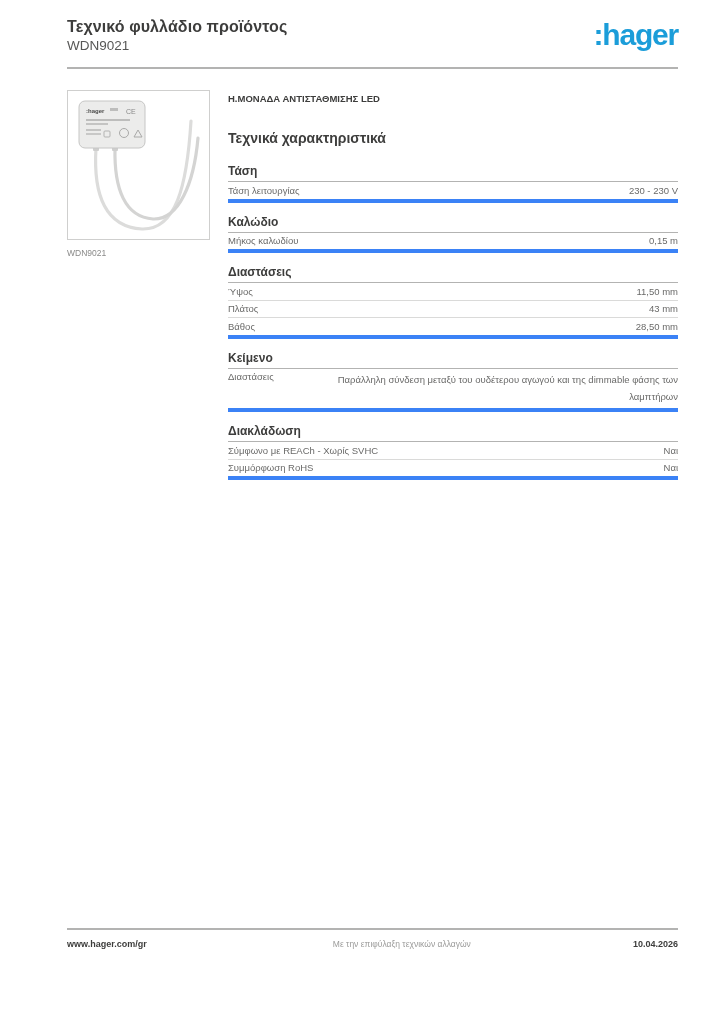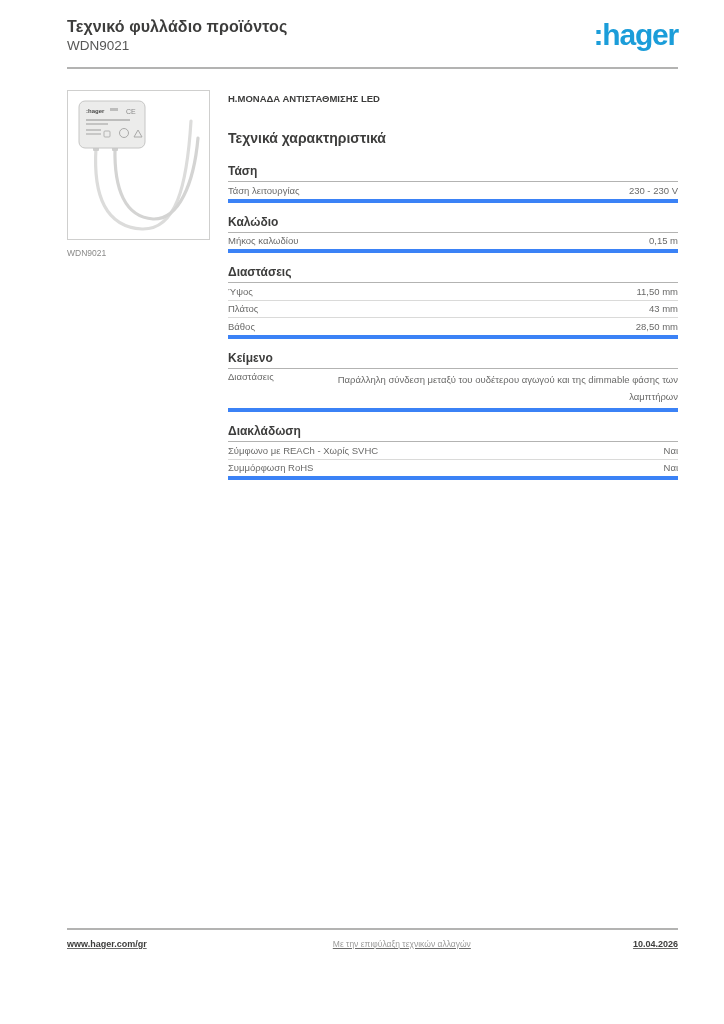--- a/index.html
+++ b/index.html
@@ -105,21 +105,20 @@
   .footer {
     position: absolute;
     left: 57px;
     right: 56px;
     bottom: 15px;
     border-top: 2px solid #b3b3b2;
     padding-top: 9px;
     display: flex;
     justify-content: space-between;
     align-items: baseline;
-    text-decoration: underline;
   }
   .footer-website {
     font-size: 9px;
     font-weight: bold;
     color: #3d3d3c;
     text-decoration: none;
   }
   .footer-disclaimer { font-size: 8.5px; color: #9b9b9a; padding-left: 24px; }
   .footer-date { font-size: 9px; font-weight: bold; color: #3d3d3c; }
 </style>

